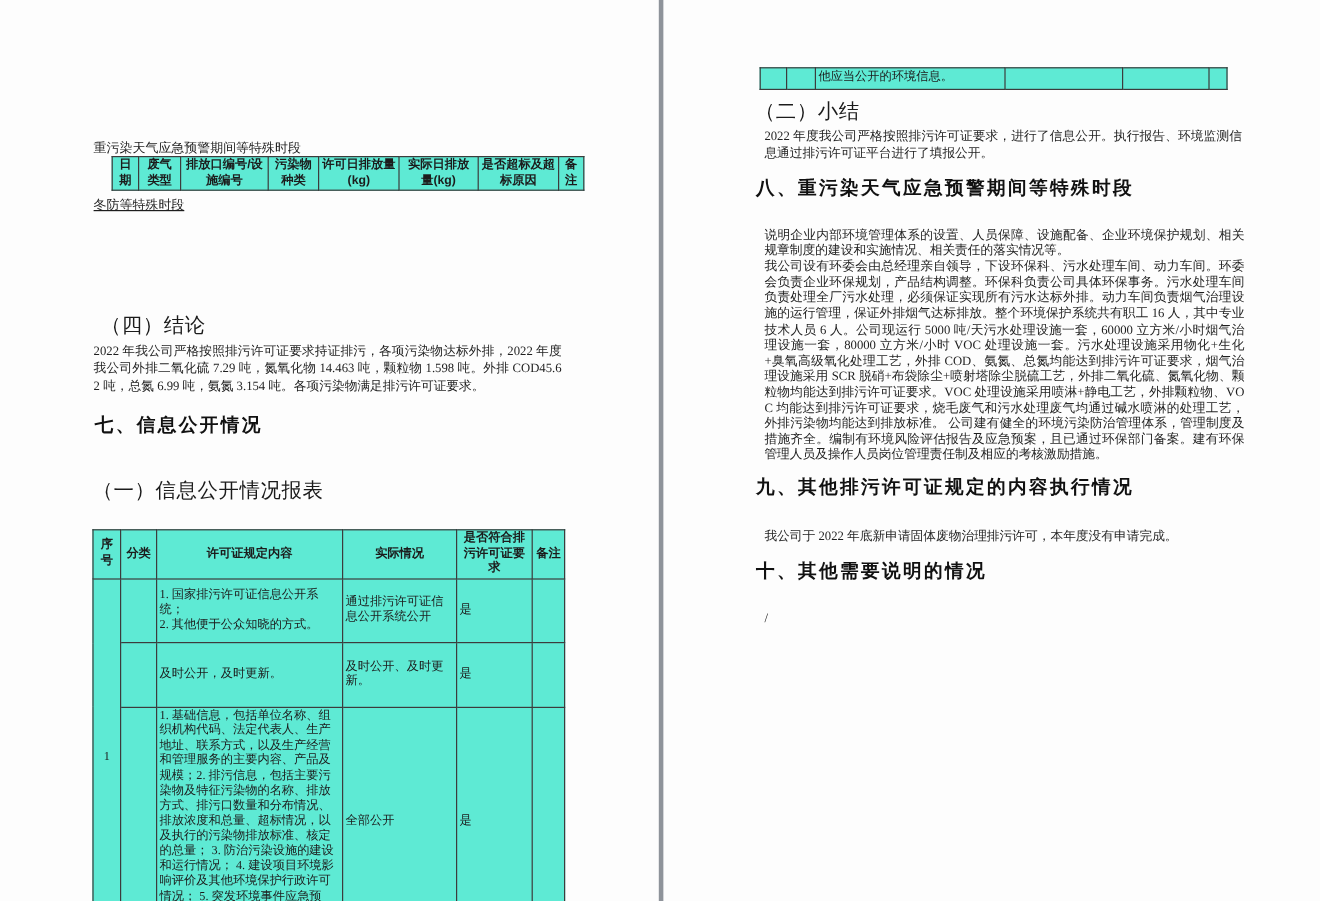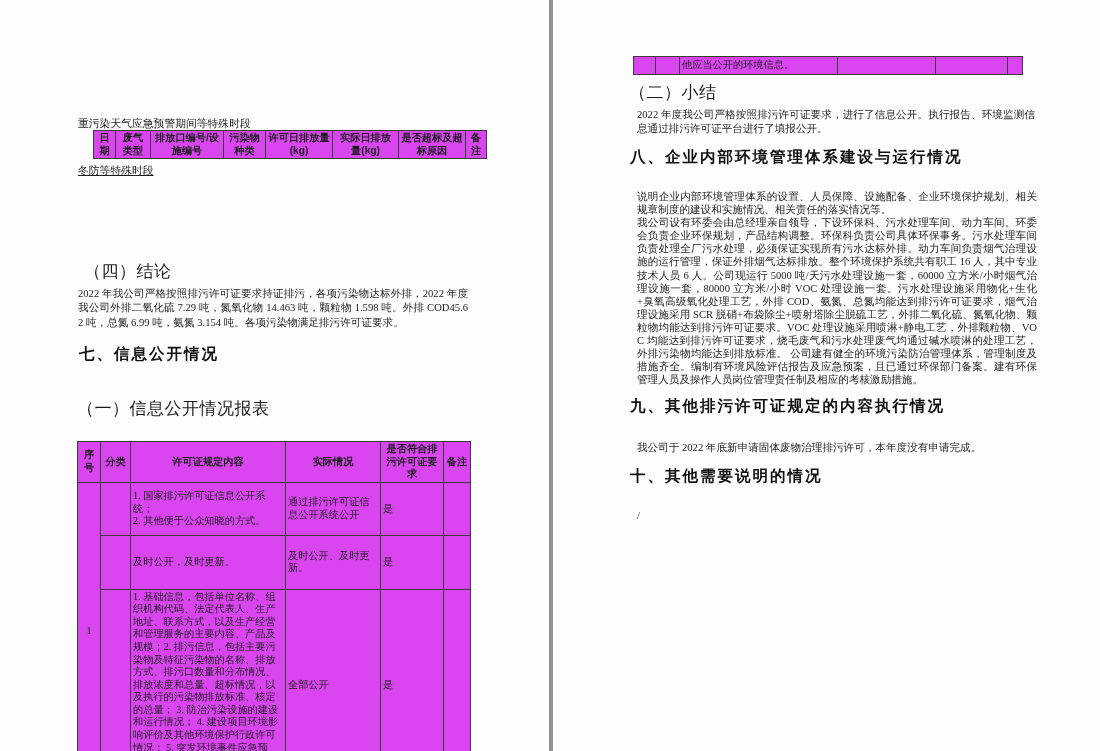--- a/index.html
+++ b/index.html
@@ -33,21 +33,21 @@
   }
   .big-head{
     font-size:15.5px;font-weight:700;color:#111111;letter-spacing:2px;
   }
   .caption{
     font-family:"Liberation Serif","DejaVu Serif",serif;
     font-size:10.5px;letter-spacing:2px;color:#333;text-align:center;margin-top:28px;
   }
 
   
-  table{border-collapse:collapse;table-layout:fixed;background:#d946ef;}
+  table{border-collapse:collapse;table-layout:fixed;background:#5eead4;}
   td,th{
     border:1px solid #3c3c3c;
     padding:1px 2px;
     font-family:"Liberation Serif","DejaVu Serif",serif;
     font-size:10.2px;line-height:12.6px;
     vertical-align:middle;word-break:break-all;
     color:#1c1c1c;overflow:hidden;
   }
   th{font-weight:700;text-align:center;
      font-family:"Liberation Sans","DejaVu Sans",sans-serif;}
@@ -172,21 +172,21 @@
         <td></td>
         <td></td>
       </tr>
     </tbody>
       </table>
 
     <div class="abs sub-head" style="left:76px;top:81px;">（二）小结</div>
 
     <div class="abs body-txt" style="left:84px;top:108px;width:398px;line-height:14px;">2022 年度我公司严格按照排污许可证要求，进行了信息公开。执行报告、环境监测信息通过排污许可证平台进行了填报公开。</div>
 
-    <div class="abs big-head" style="left:77px;top:147px;">八、企业内部环境管理体系建设与运行情况</div>
+    <div class="abs big-head" style="left:77px;top:147px;">八、重污染天气应急预警期间等特殊时段</div>
 
     <div class="abs" style="left:84px;top:190px;width:400px;">
       <p class="flow body-txt tight">说明企业内部环境管理体系的设置、人员保障、设施配备、企业环境保护规划、相关规章制度的建设和实施情况、相关责任的落实情况等。</p>
       <p class="flow body-txt tight">我公司设有环委会由总经理亲自领导，下设环保科、污水处理车间、动力车间。环委会负责企业环保规划，产品结构调整。环保科负责公司具体环保事务。污水处理车间负责处理全厂污水处理，必须保证实现所有污水达标外排。动力车间负责烟气治理设施的运行管理，保证外排烟气达标排放。整个环境保护系统共有职工 16 人，其中专业技术人员 6 人。公司现运行 5000 吨/天污水处理设施一套，60000 立方米/小时烟气治理设施一套，80000 立方米/小时 VOC 处理设施一套。污水处理设施采用物化+生化+臭氧高级氧化处理工艺，外排 COD、氨氮、总氮均能达到排污许可证要求，烟气治理设施采用 SCR 脱硝+布袋除尘+喷射塔除尘脱硫工艺，外排二氧化硫、氮氧化物、颗粒物均能达到排污许可证要求。VOC 处理设施采用喷淋+静电工艺，外排颗粒物、VOC 均能达到排污许可证要求，烧毛废气和污水处理废气均通过碱水喷淋的处理工艺，外排污染物均能达到排放标准。 公司建有健全的环境污染防治管理体系，管理制度及措施齐全。编制有环境风险评估报告及应急预案，且已通过环保部门备案。建有环保管理人员及操作人员岗位管理责任制及相应的考核激励措施。</p>
     </div>
 
     <div class="abs big-head" style="left:77px;top:396px;">九、其他排污许可证规定的内容执行情况</div>
 
     <div class="abs body-txt" style="left:84px;top:441px;width:398px;">我公司于 2022 年底新申请固体废物治理排污许可，本年度没有申请完成。</div>
 

